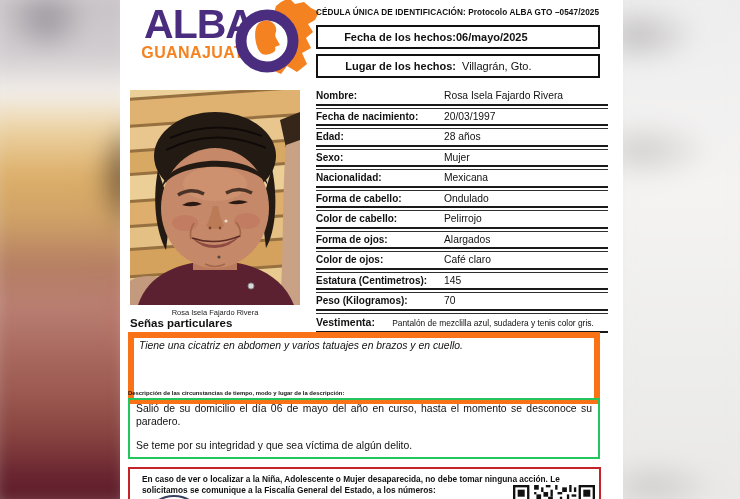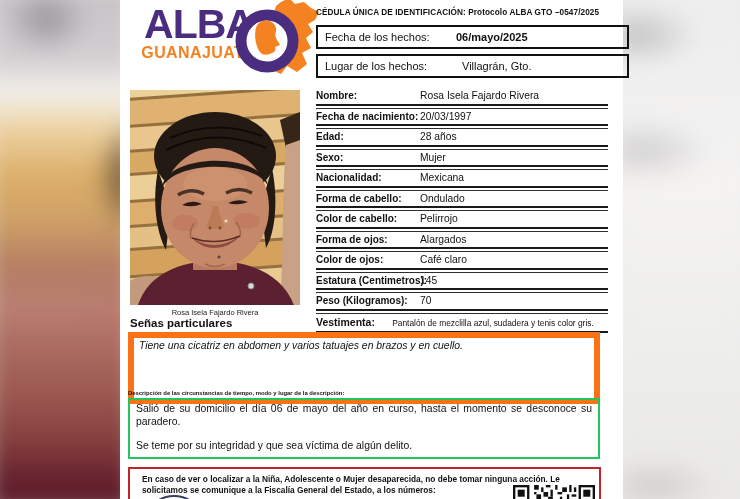--- a/index.html
+++ b/index.html
@@ -32,39 +32,39 @@
   .doc { position: absolute; left: 120px; top: 0; width: 503px; height: 499px; background: #fff; }
 
   
   .logo { position: absolute; left: 20px; top: 6px; width: 118px; text-align: center; }
   .logo-l1 { font-size: 13px; font-weight: bold; letter-spacing: 1.6px; color: #4b2d7f; }
   .logo-l2 { font-size: 41px; font-weight: bold; line-height: .88; letter-spacing: -1px; color: #4b2d7f; }
   .logo-l3 { font-size: 16px; font-weight: bold; letter-spacing: .4px; color: #f58220; white-space: nowrap; margin-top: 2px; }
   .emblem { position: absolute; left: 109px; top: -2px; }
 
   
-  .hdr { position: absolute; left: 196px; top: 8px; width: 313px; }
+  .hdr { position: absolute; left: 196px; top: 8px; width: 284px; }
   .cedula-title { font-size: 8.2px; font-weight: bold; white-space: nowrap; letter-spacing: .1px; }
   .hbox { border: 2px solid #111; margin-top: 8px; padding: 4px 7px; display: flex; align-items: baseline; }
-  .hbox .hlabel { font-weight: normal; font-size: 11px; width: 131px; flex: none; }
+  .hbox .hlabel { font-weight: bold; font-size: 11px; width: 131px; flex: none; text-align: right; }
   .hbox .hval  { font-size: 11px; }
   .hbox.fecha .hval { font-weight: bold; }
   .hbox.lugar { margin-top: 5px; }
   .hbox.lugar .hval { padding-left: 6px; }
 
   
   .photo-wrap { position: absolute; left: 10px; top: 90px; width: 170px; }
   .photo-frame { width: 170px; height: 215px; overflow: hidden; background: #e3bd83; }
   .photo-caption { font-size: 7.5px; color: #222; text-align: center; margin-top: 3px; }
 
   
   .fields { position: absolute; left: 196px; top: 88px; width: 292px; }
   .frow { display: flex; align-items: baseline; padding: 2px 0 2.5px; border-bottom: 2px solid #1a1a1a; }
   .frow + .frow { border-top: 1px solid #2e2e2e; margin-top: 2px; }
-  .flabel { font-weight: bold; font-size: 10px; width: 104px; flex: none; white-space: nowrap; }
+  .flabel { font-weight: bold; font-size: 10px; width: 128px; flex: none; white-space: nowrap; }
   .fvalue { font-size: 10.3px; white-space: nowrap; }
   .frow.vest .flabel { width: auto; margin-right: 3px; font-size: 10.5px; }
   .frow.vest .fvalue { white-space: normal; font-size: 8.4px; line-height: 1.3; text-align: center; flex: 1; }
 
   
   .senas-h { position: absolute; left: 10px; top: 317px; font-size: 11.5px; font-weight: bold; }
   .box1 { position: absolute; left: 8px; top: 332px; width: 472px; height: 72px; border: 6px solid #f97316; padding: 2px 5px; font-size: 10.4px; font-style: italic; }
   .desc-label { position: absolute; left: 8px; top: 390px; font-size: 5.9px; font-weight: bold; }
   .box2 { position: absolute; left: 8px; top: 398px; width: 472px; height: 61px; border: 2px solid #22c55e; padding: 3px 6px; font-size: 10.4px; line-height: 1.22; }
   .box2 p { text-align: justify; }

